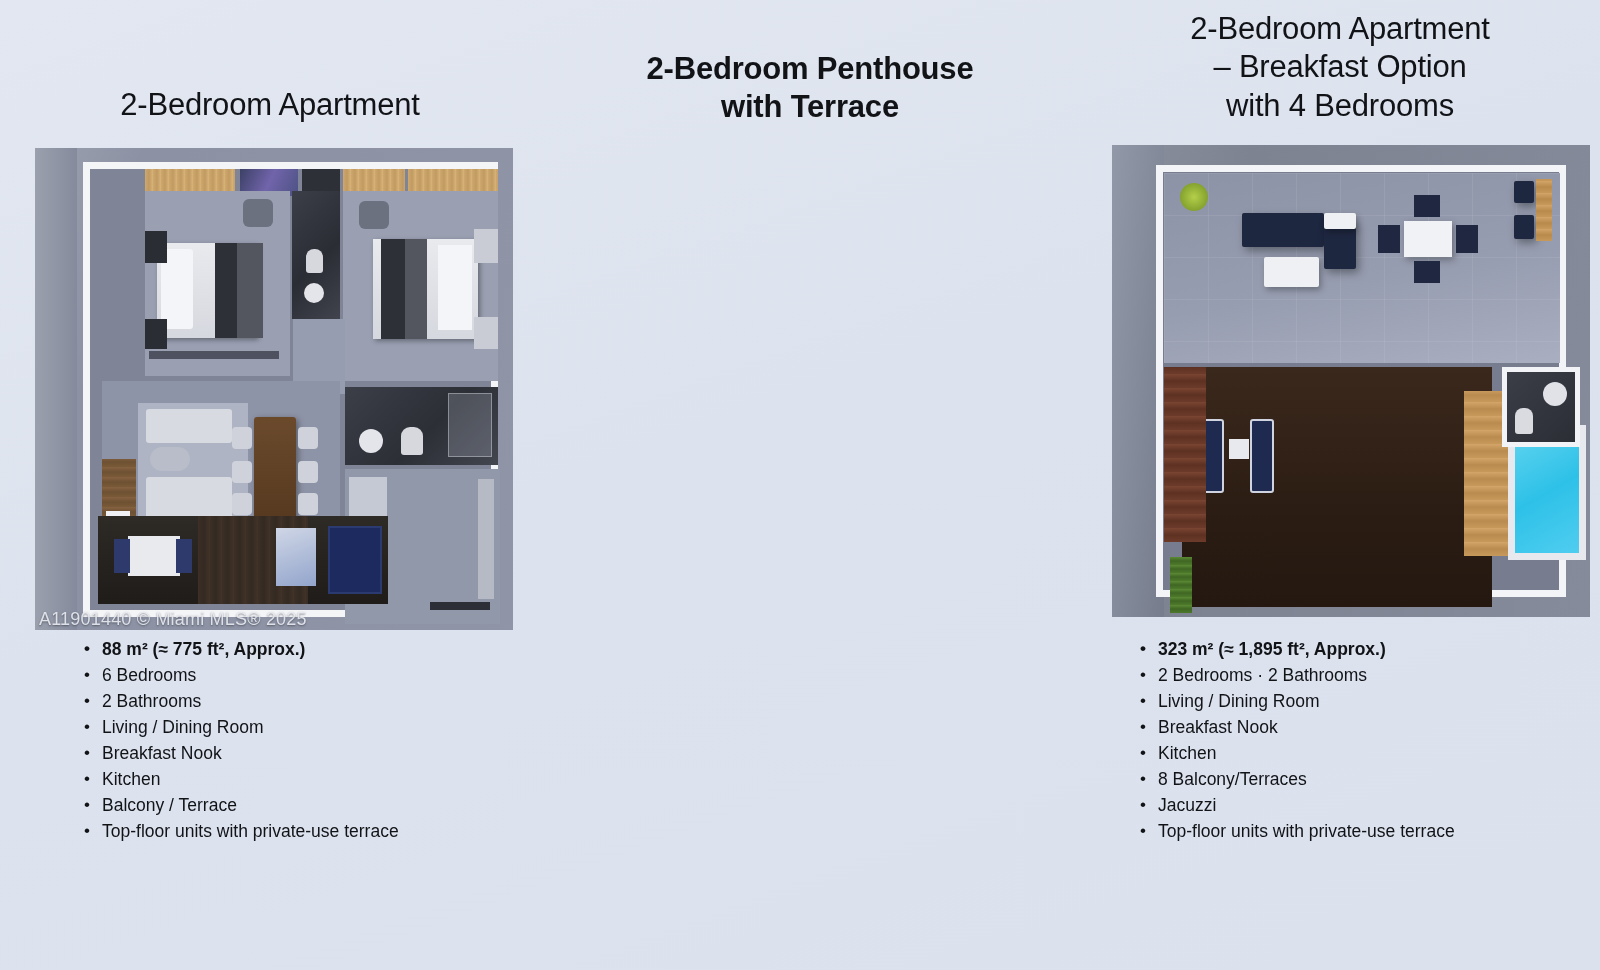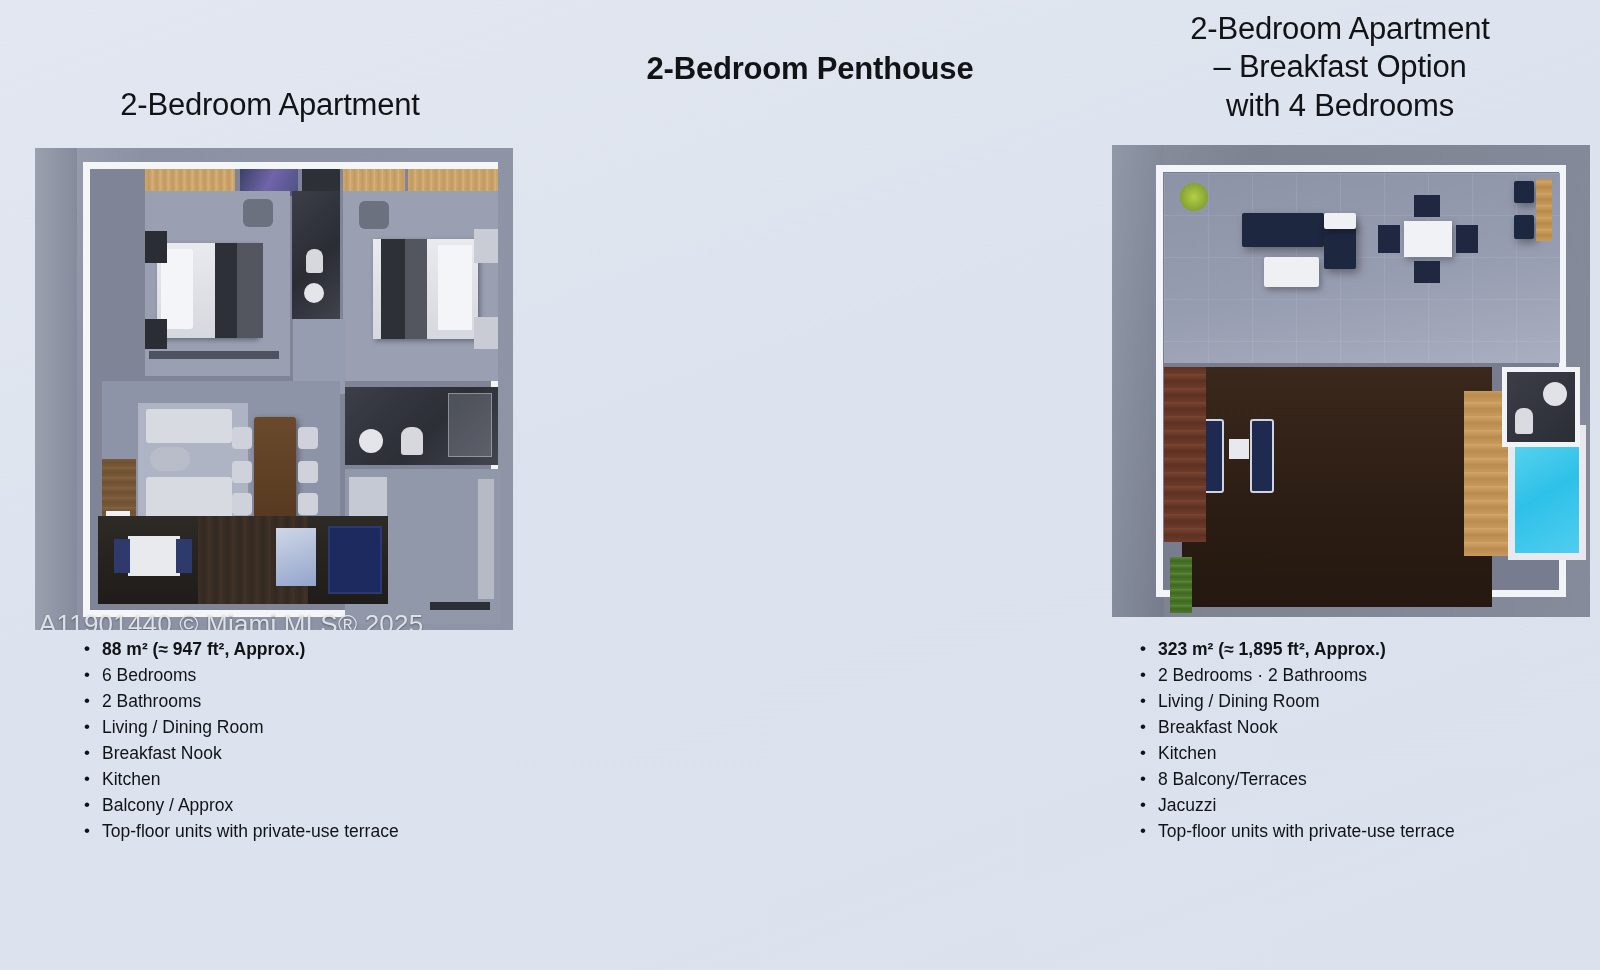--- a/index.html
+++ b/index.html
@@ -206,21 +206,21 @@
     font-size:17px; color:#111317;
   }
   .specs li.bold { font-weight:700; }
 
   #specs1 { left:80px; top:641px; }
   #specs2 { left:596px; top:641px; }
 
   
   #watermark {
     position:absolute; left:4px; top:461px;
-    font-size:26px; font-weight:400;
+    font-size:18px; font-weight:400;
     color:rgba(232,234,240,.92);
     text-shadow:0 1px 2px rgba(40,44,58,.55);
     white-space:nowrap;
     letter-spacing:.2px;
   }
 </style>
 </head>
 <body>
 
 <div id="page">
@@ -307,34 +307,35 @@
           <div class="ch" style="left:78px;"></div>
           <div class="lounge"></div>
           <div class="cab"></div>
         </div>
 
       </div>
       <div id="watermark">A11901440 © Miami MLS® 2025</div>
     </div>
 
     <ul class="specs" id="specs1">
-      <li class="bold">88 m² (≈ 947 ft², Approx.)</li>
+      <li class="bold">88 m² (≈ 775 ft², Approx.)</li>
       <li>6 Bedrooms</li>
       <li> 2 Bathrooms</li>
       <li> Living / Dining Room</li>
       <li>Breakfast Nook</li>
       <li>Kitchen</li>
-      <li> Balcony / Approx</li>
+      <li> Balcony / Terrace</li>
       <li>Top-floor units with private-use terrace</li>
     </ul>
   </div>
 
   <div class="col" id="col2">
     <div class="col-title">
       <div>2-Bedroom Penthouse</div>
+      <div>with Terrace</div>
     </div>
 
     <div class="plan-frame" id="plan2">
       <div class="p2-bg"></div>
       <div class="p2-shadow"></div>
       <div class="p2-outer"></div>
 
       <div id="terraceTop">
         <div class="tiles"></div>
         <div class="plant" style="left:16px; top:10px;"></div>

